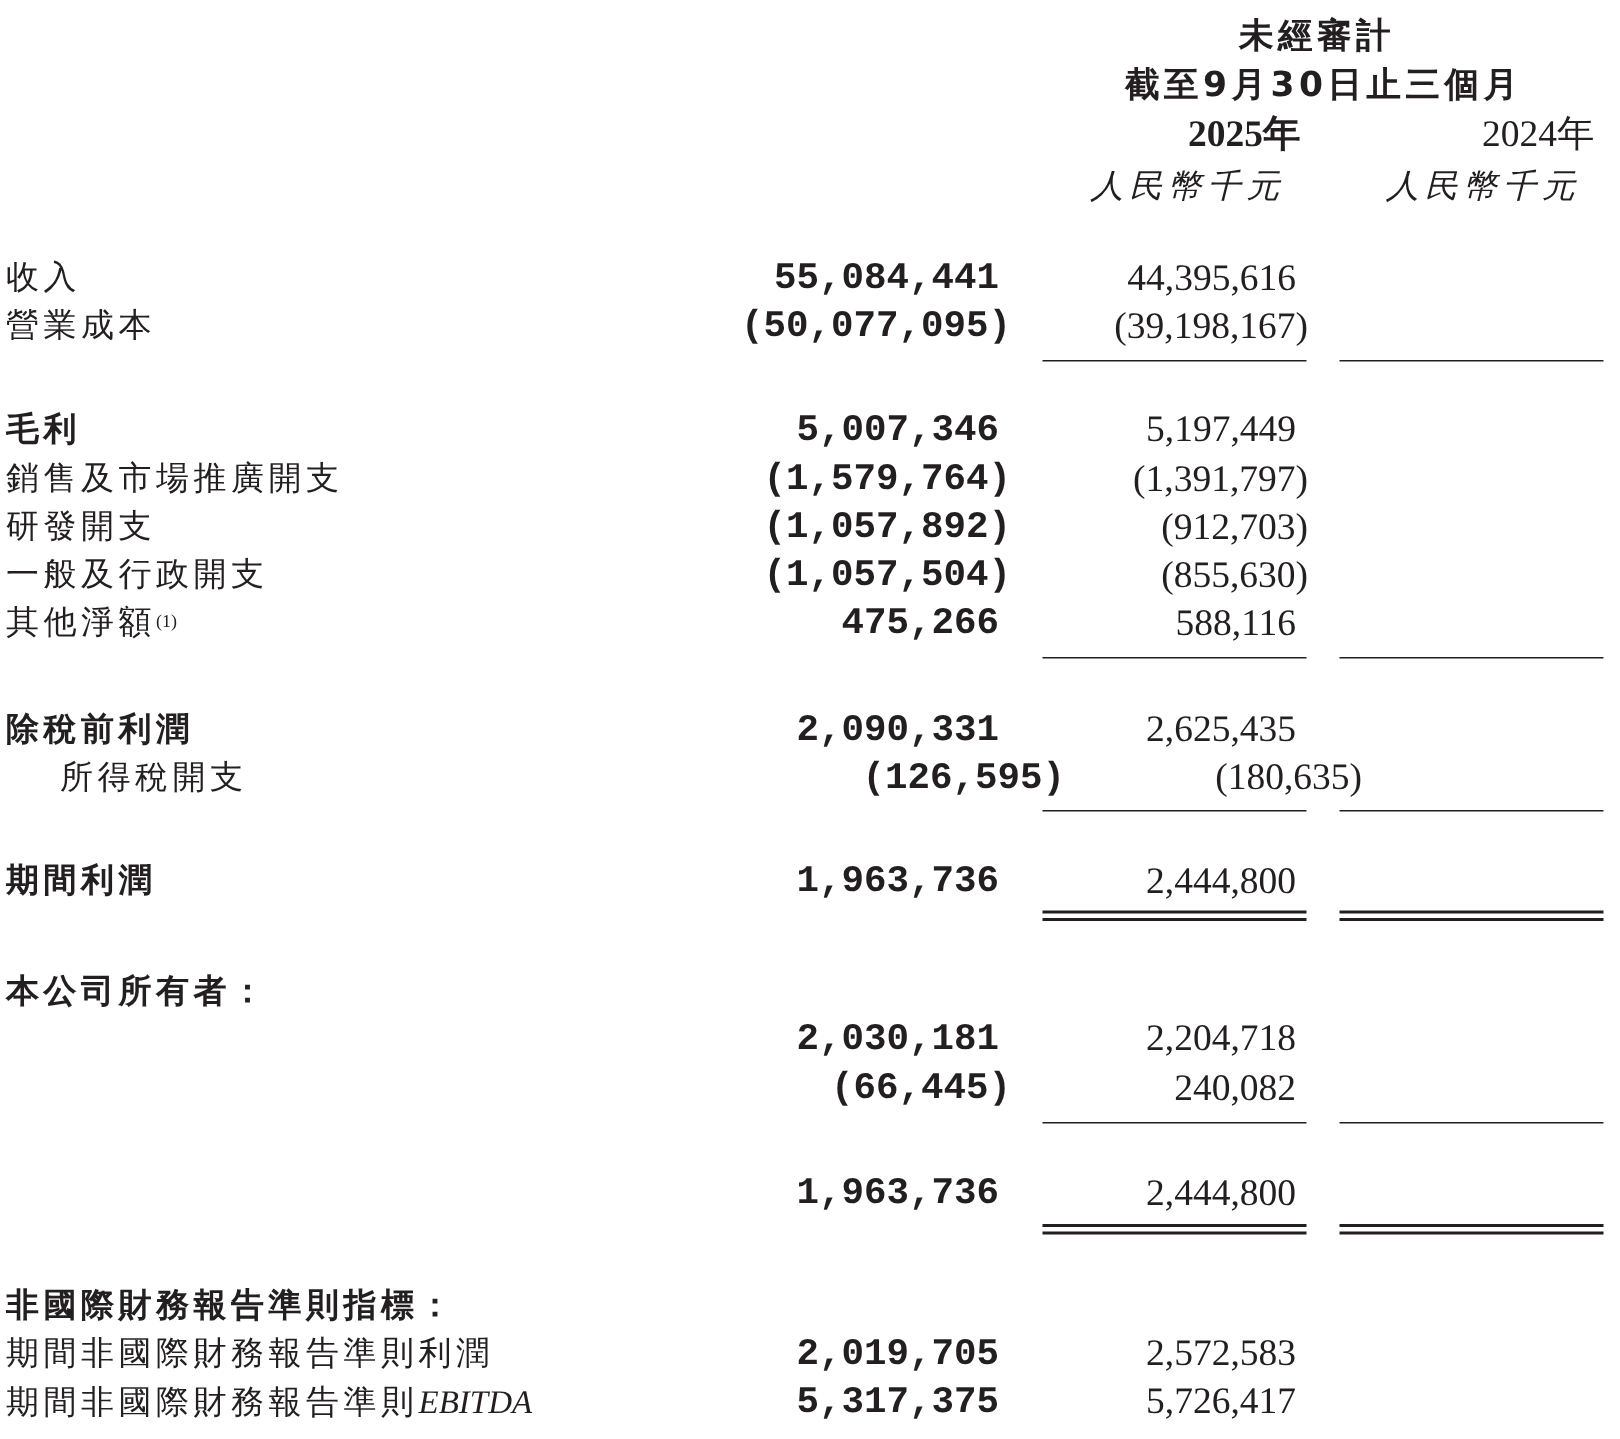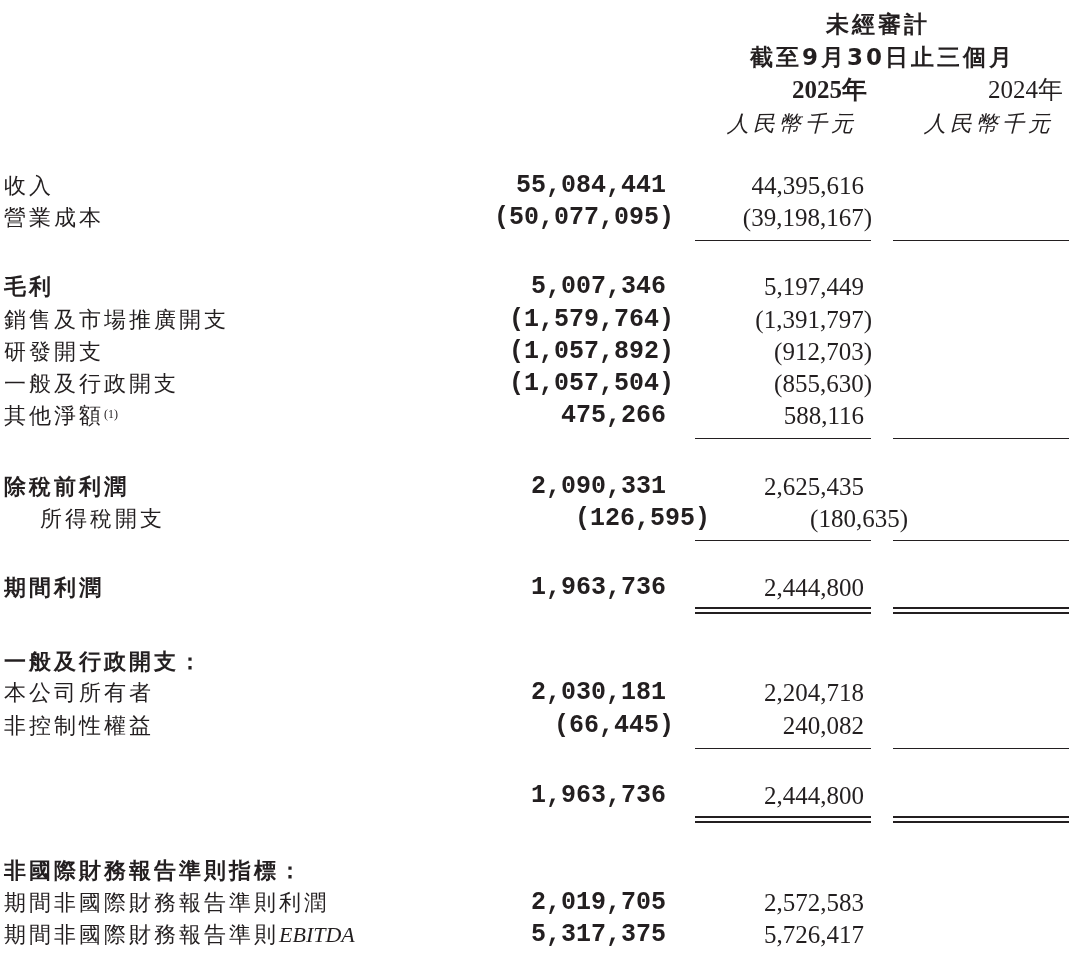--- a/index.html
+++ b/index.html
@@ -103,29 +103,27 @@
 
 <div class="row" style="top:572px;">
   <span class="label bold">期間利潤</span>
   <span class="v1">1,963,736</span>
   <span class="v2">2,444,800</span>
 </div>
 <div class="dbl c1" style="top:607px;"></div>
 <div class="dbl c2" style="top:607px;"></div>
 
 <div class="row" style="top:646px;">
-  <span class="label bold">一般及行政開支：</span>
+  <span class="label bold">本公司所有者：</span>
 </div>
 <div class="row" style="top:677px;">
-  <span class="label">本公司所有者</span>
   <span class="v1">2,030,181</span>
   <span class="v2">2,204,718</span>
 </div>
 <div class="row" style="top:710px;">
-  <span class="label">非控制性權益</span>
   <span class="v1 neg">(66,445)</span>
   <span class="v2">240,082</span>
 </div>
 <div class="line c1" style="top:748px;"></div>
 <div class="line c2" style="top:748px;"></div>
 
 <div class="row" style="top:780px;">
   <span class="v1">1,963,736</span>
   <span class="v2">2,444,800</span>
 </div>

